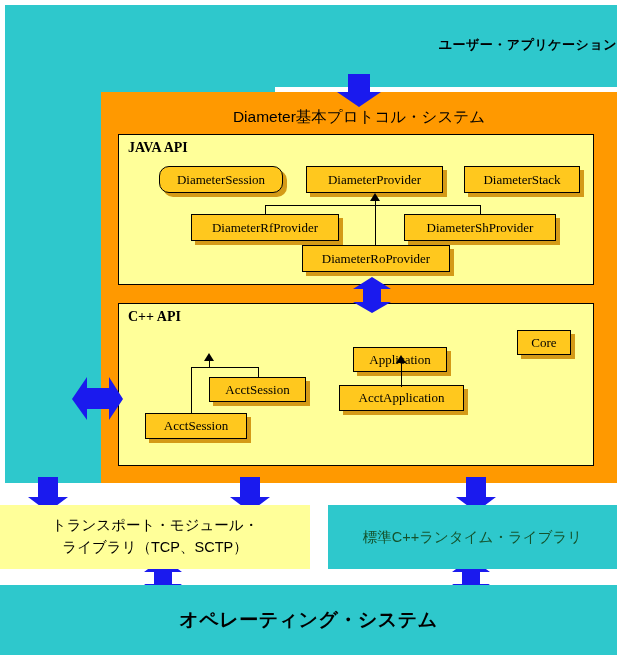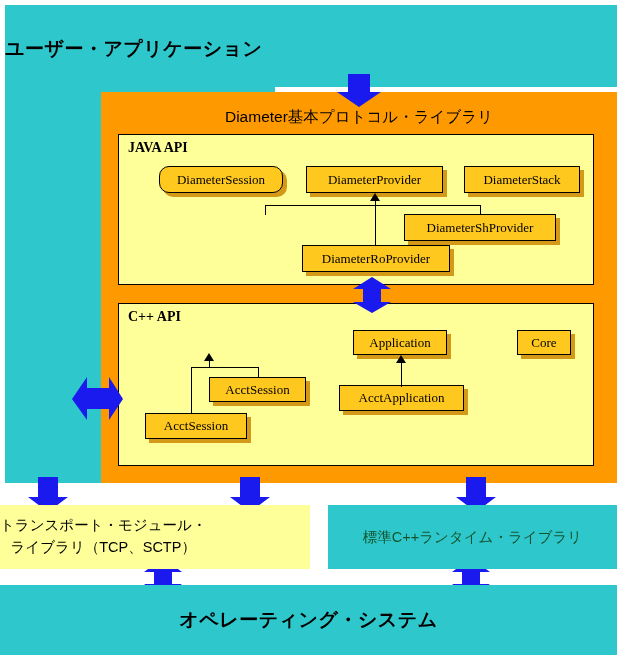--- a/index.html
+++ b/index.html
@@ -9,22 +9,22 @@
   .abs{position:absolute;}
 
   
   #teal-backdrop{left:5px;top:5px;width:270px;height:478px;background:#2ec8cc;}
   #teal-top-band{left:5px;top:5px;width:612px;height:82px;background:#2ec8cc;}
   #teal-right-band{left:275px;top:5px;width:342px;height:82px;background:#2ec8cc;}
 
   #orange-panel{left:101px;top:92px;width:516px;height:391px;background:#ff9900;}
 
   
-  #user-app-title{left:5px;top:36px;width:612px;text-align:left;
-      font-size:19px;font-weight:bold;color:#000;letter-spacing:.5px;}
+  #user-app-title{left:5px;top:36px;width:612px;text-align:right;
+      font-size:13px;font-weight:bold;color:#000;letter-spacing:.5px;}
   #lib-title{left:101px;top:107px;width:516px;text-align:center;
       font-size:15.5px;color:#000;}
 
   
   .api-panel{background:#ffff99;border:1.5px solid #000;}
   #java-panel{left:118px;top:134px;width:474px;height:149px;}
   #cpp-panel{left:118px;top:303px;width:474px;height:161px;}
   .api-label{position:absolute;left:9px;top:5px;font-family:"Liberation Serif","DejaVu Serif",serif;
       font-size:14px;font-weight:bold;color:#000;}
 
@@ -42,62 +42,63 @@
   .uparrow{position:absolute;width:0;height:0;
       border-left:5px solid transparent;border-right:5px solid transparent;
       border-bottom:8px solid #000;}
 
   
   .barrow{position:absolute;}
   .barrow svg{display:block;}
 
   
   #transport-box{left:0;top:505px;width:310px;height:64px;background:#ffff99;
-      display:flex;align-items:center;justify-content:flex-start;text-align:center;
+      display:flex;align-items:center;justify-content:center;text-align:center;
       font-size:14.5px;color:#000;line-height:1.5;}
   #cpprt-box{left:328px;top:505px;width:289px;height:64px;background:#2ec8cc;
       display:flex;align-items:center;justify-content:center;text-align:center;
       font-size:14.5px;color:#14532d;}
   #os-box{left:0;top:585px;width:617px;height:70px;background:#2ec8cc;
       display:flex;align-items:center;justify-content:center;
       font-size:19px;font-weight:bold;color:#000;letter-spacing:.5px;}
 </style>
 </head>
 <body>
 
 <div class="abs" id="teal-backdrop"></div>
 <div class="abs" id="teal-top-band"></div>
 <div class="abs" id="teal-right-band"></div>
 
 <div class="abs" id="user-app-title">ユーザー・アプリケーション</div>
 
 <div class="abs" id="orange-panel"></div>
-<div class="abs" id="lib-title">Diameter基本プロトコル・ライブラリ</div>
+<div class="abs" id="lib-title">Diameter基本プロトコル・システム</div>
 
 <div class="abs api-panel" id="java-panel">
   <div class="api-label">JAVA API</div>
 
   <div class="cls" style="left:40px;top:31px;width:124px;height:27px;border-radius:10px;">DiameterSession</div>
   <div class="cls" style="left:187px;top:31px;width:137px;height:27px;">DiameterProvider</div>
   <div class="cls" style="left:345px;top:31px;width:116px;height:27px;">DiameterStack</div>
 
+  <div class="cls" style="left:72px;top:79px;width:148px;height:27px;">DiameterRfProvider</div>
   <div class="cls" style="left:285px;top:79px;width:152px;height:27px;">DiameterShProvider</div>
   <div class="cls" style="left:183px;top:110px;width:148px;height:27px;">DiameterRoProvider</div>
 
   <div class="ln ln-h" style="left:146px;top:70px;width:215px;"></div>
   <div class="ln ln-v" style="left:146px;top:70px;height:10px;"></div>
   <div class="ln ln-v" style="left:361px;top:70px;height:10px;"></div>
   <div class="ln ln-v" style="left:256px;top:66px;height:45px;"></div>
   <div class="uparrow" style="left:251px;top:58px;"></div>
 </div>
 
 <div class="abs api-panel" id="cpp-panel">
   <div class="api-label">C++ API</div>
 
-  <div class="cls" style="left:234px;top:26px;width:94px;height:25px;">Application</div>
+  <div class="cls" style="left:234px;top:43px;width:94px;height:25px;">Application</div>
   <div class="cls" style="left:398px;top:26px;width:54px;height:25px;">Core</div>
 
   <div class="cls" style="left:90px;top:73px;width:97px;height:25px;">AcctSession</div>
   <div class="cls" style="left:220px;top:81px;width:125px;height:26px;">AcctApplication</div>
   <div class="cls" style="left:26px;top:109px;width:102px;height:26px;">AcctSession</div>
 
   <div class="ln ln-h" style="left:72px;top:63px;width:67px;"></div>
   <div class="ln ln-v" style="left:139px;top:63px;height:11px;"></div>
   <div class="ln ln-v" style="left:72px;top:63px;height:47px;"></div>
   <div class="ln ln-v" style="left:90px;top:55px;height:9px;"></div>

